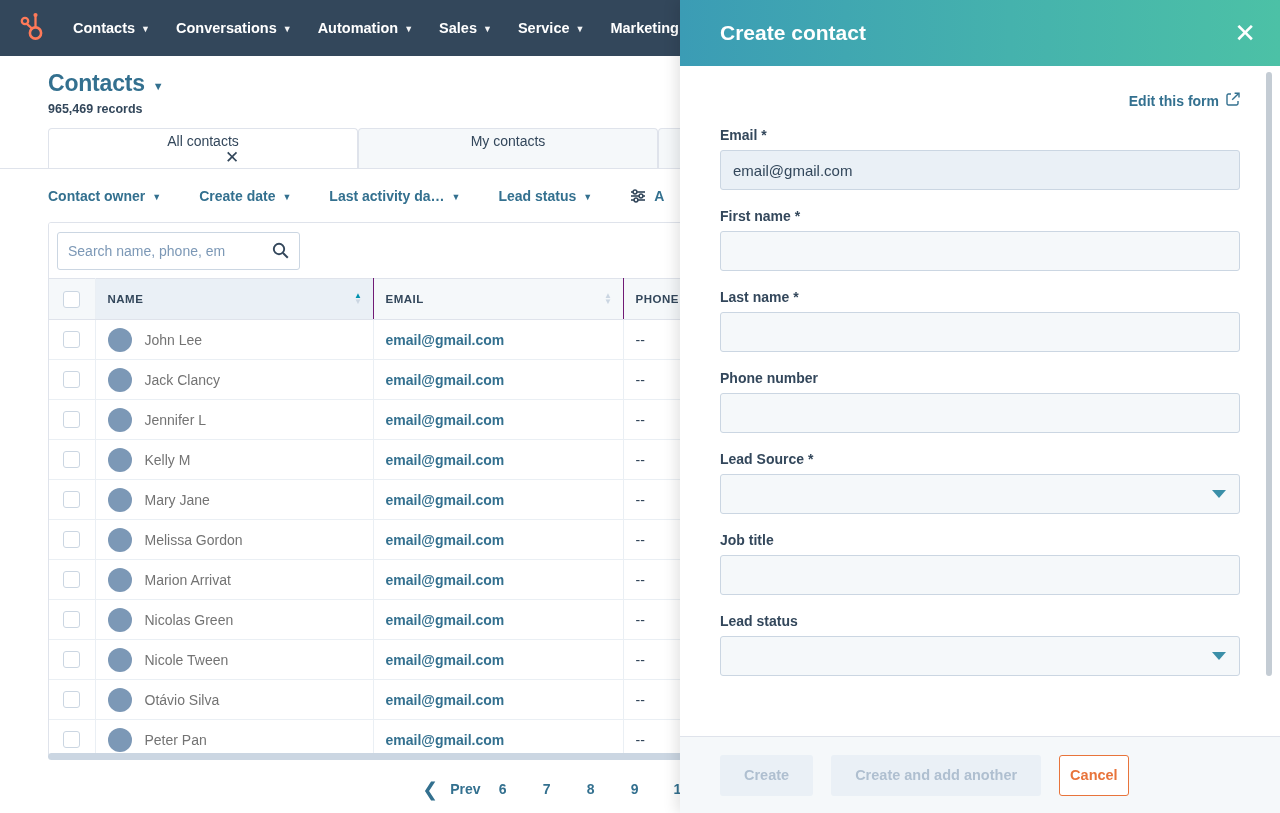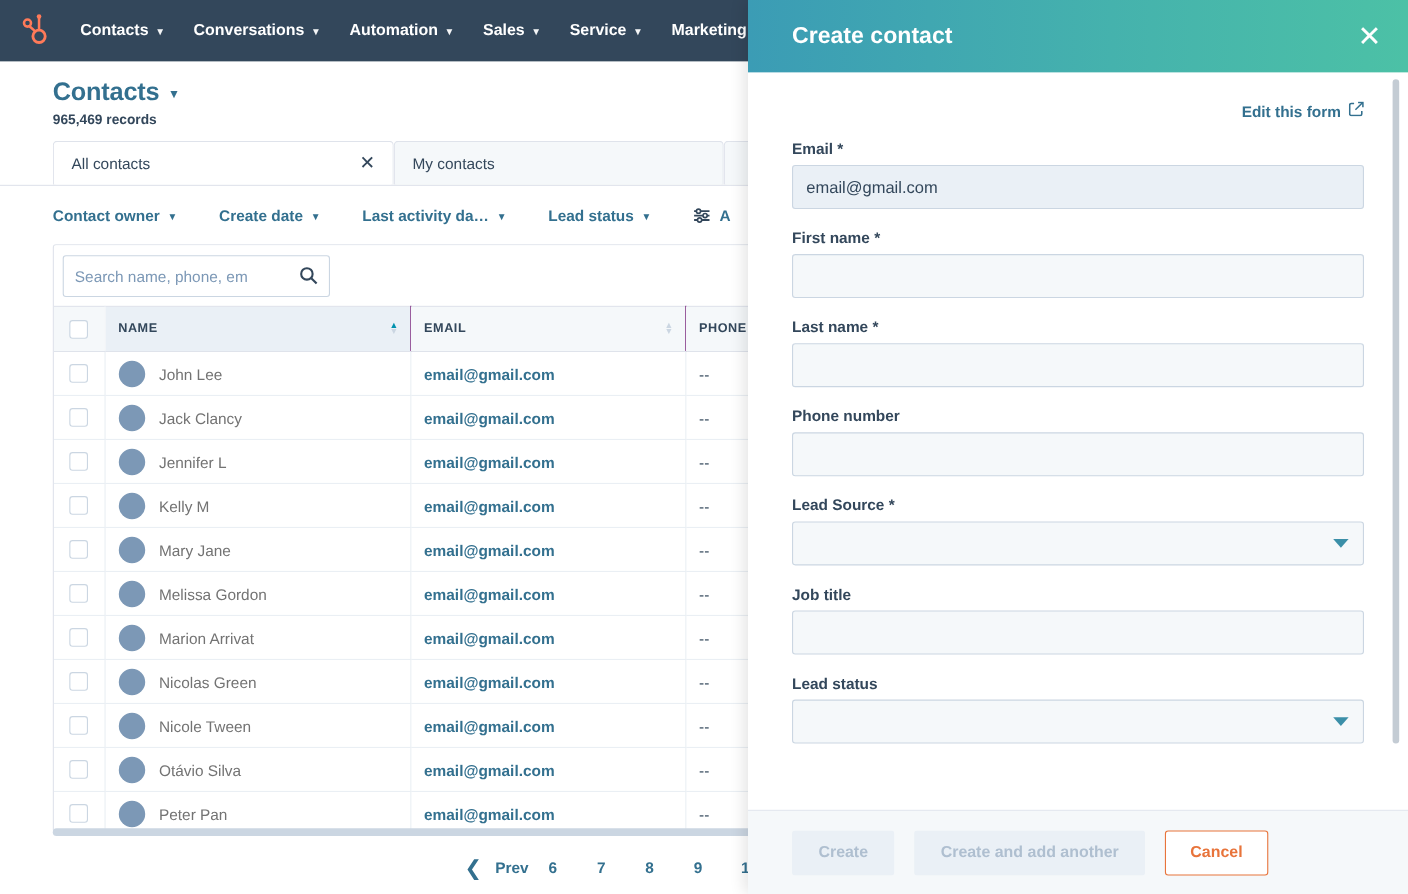--- a/index.html
+++ b/index.html
@@ -45,20 +45,21 @@
   .tabbar {
     position: absolute; top: 128px; left: 48px; width: 1232px; height: 40px;
     display: flex; align-items: flex-end;
   }
   .tab {
     height: 40px; display: flex; align-items: center; justify-content: space-between;
     font-size: 14px; color: #33475b; padding: 4px 16px;
     border: 1px solid #dfe3eb; border-bottom: none;
     border-radius: 4px 4px 0 0; background: #f5f8fa; cursor: pointer;
     position: relative;
+    flex-direction: column;
   }
   .tab.active { background: #ffffff; color: #33475b; }
   .tab .tab-label { white-space: nowrap; }
   .tab .tab-close {
     margin-left: 58px; font-size: 17px; color: #33475b; line-height: 1; font-weight: 400;
   }
   .tab-all { width: 310px; }
   .tab-my { width: 300px; }
   .tab-unused { width: 300px; }
 
@@ -207,21 +208,21 @@
   .modal-footer {
     flex: 0 0 77px; background: #f5f8fa; border-top: 1px solid #dfe3eb;
     display: flex; align-items: center; padding-left: 40px; gap: 18px;
   }
   .btn {
     height: 41px; border-radius: 3px; font-size: 14.5px; font-weight: 700;
     display: inline-flex; align-items: center; justify-content: center;
     font-family: "Liberation Sans", sans-serif; cursor: pointer; border: 1px solid transparent;
   }
   .btn-disabled { background: #eaf0f6; color: #afbfd0; padding: 0 23px; }
-  .btn-cancel { background: #fff; color: #e8743b; border: 1px solid #e8743b; padding: 0 22px; }
+  .btn-cancel { background: #fff; color: #e8743b; border: 1px solid #e8743b; padding: 0 10px; }
 </style>
 </head>
 <body>
 
 <div id="app">
 
   <div class="topnav">
     <div class="hs-logo">
       <svg width="34" height="34" viewBox="0 0 34 34" aria-hidden="true">
         <circle cx="11" cy="10" r="3.2" fill="none" stroke="#ff7a59" stroke-width="2.3"></circle>

